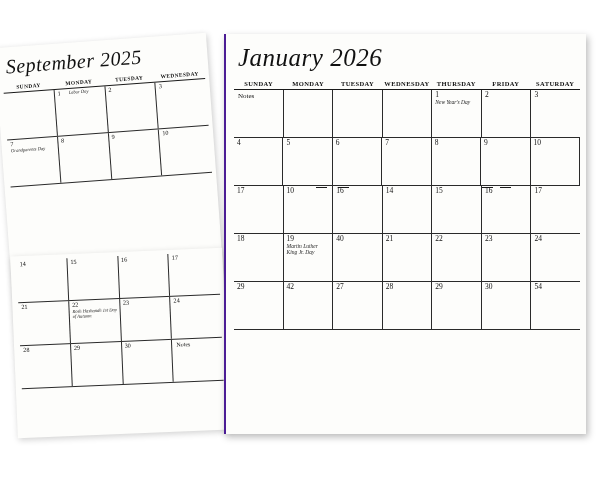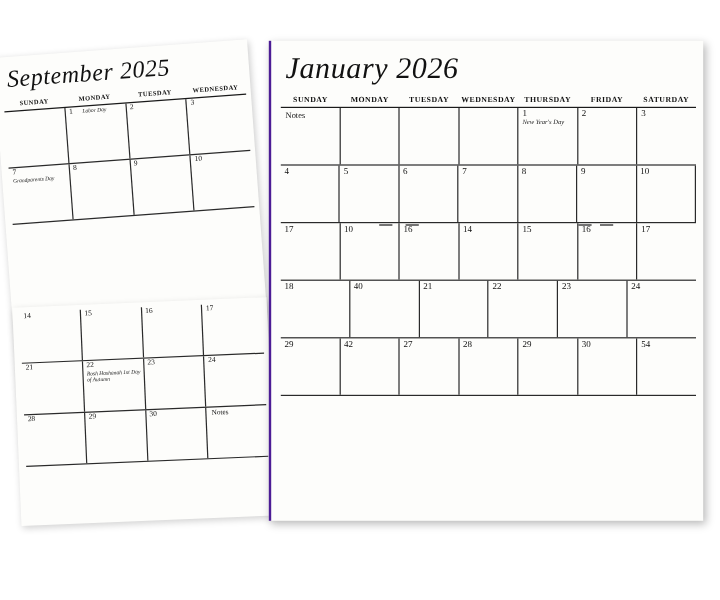--- a/index.html
+++ b/index.html
@@ -329,20 +329,24 @@
       <div class="day">
         <span class="daynum">17</span>
       </div>
     </div>
 
     <div class="week">
       <div class="day">
         <span class="daynum">18</span>
       </div>
       <div class="day">
+        <span class="daynum">19</span>
+        <span class="note" style="top:10px; width:42px;">Martin Luther King Jr. Day</span>
+      </div>
+      <div class="day">
         <span class="daynum">40</span>
       </div>
       <div class="day">
         <span class="daynum">21</span>
       </div>
       <div class="day">
         <span class="daynum">22</span>
       </div>
       <div class="day">
         <span class="daynum">23</span>

